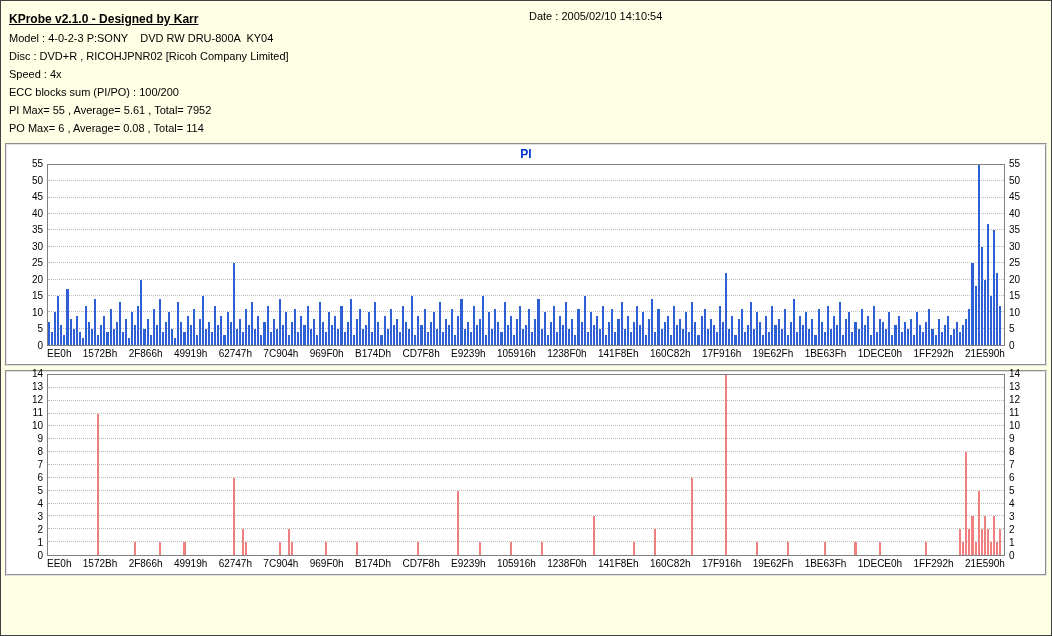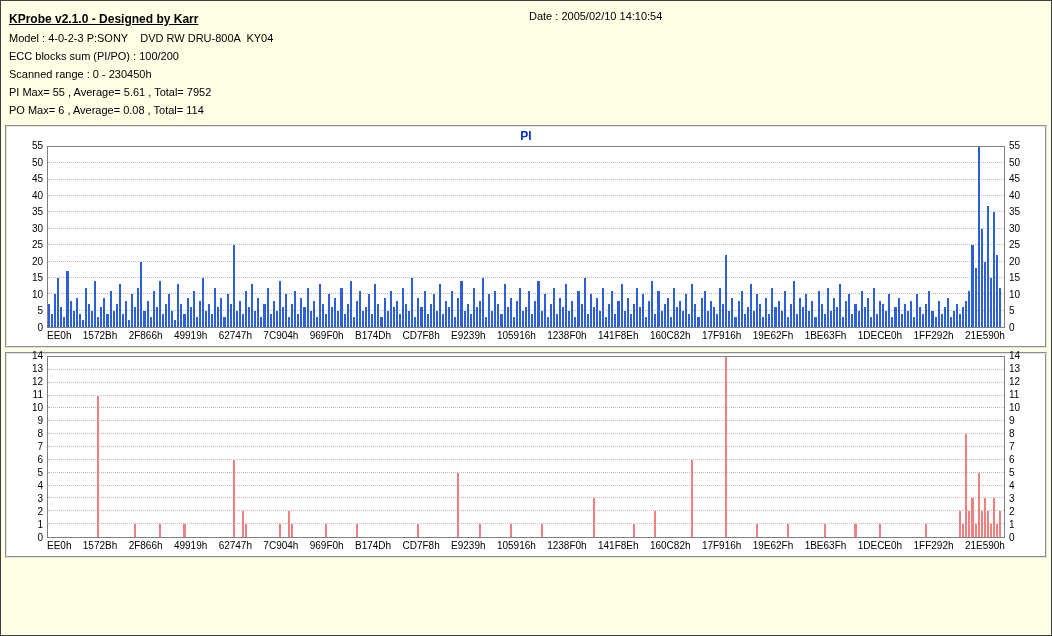--- a/index.html
+++ b/index.html
@@ -55,22 +55,23 @@
 
 <div class="window">
 
   <div class="header">
     <div class="title-row">
       <span class="app-title">KProbe v2.1.0 - Designed by Karr</span>
       <span class="scan-date">Date : 2005/02/10 14:10:54</span>
     </div>
     <div class="info-block">
       <div class="info-line">Model : 4-0-2-3 P:SONY    DVD RW DRU-800A  KY04</div>
+      <div class="info-line">Disc : DVD+R , RICOHJPNR02 [Ricoh Company Limited]</div>
+      <div class="info-line">Speed : 4x</div>
       <div class="info-line">ECC blocks sum (PI/PO) : 100/200</div>
-      <div class="info-line">Scanned range : 0 - 230450h</div>
       <div class="info-line">PI Max= 55 , Average= 5.61 , Total= 7952</div>
       <div class="info-line">PO Max= 6 , Average= 0.08 , Total= 114</div>
     </div>
   </div>
 
   <div class="chart-panel">
     <div class="chart-title">PI</div>
     <div class="chart-body">
       <div class="y-axis left">
           <span class="ylabel" style="bottom: 0%;">0</span>

